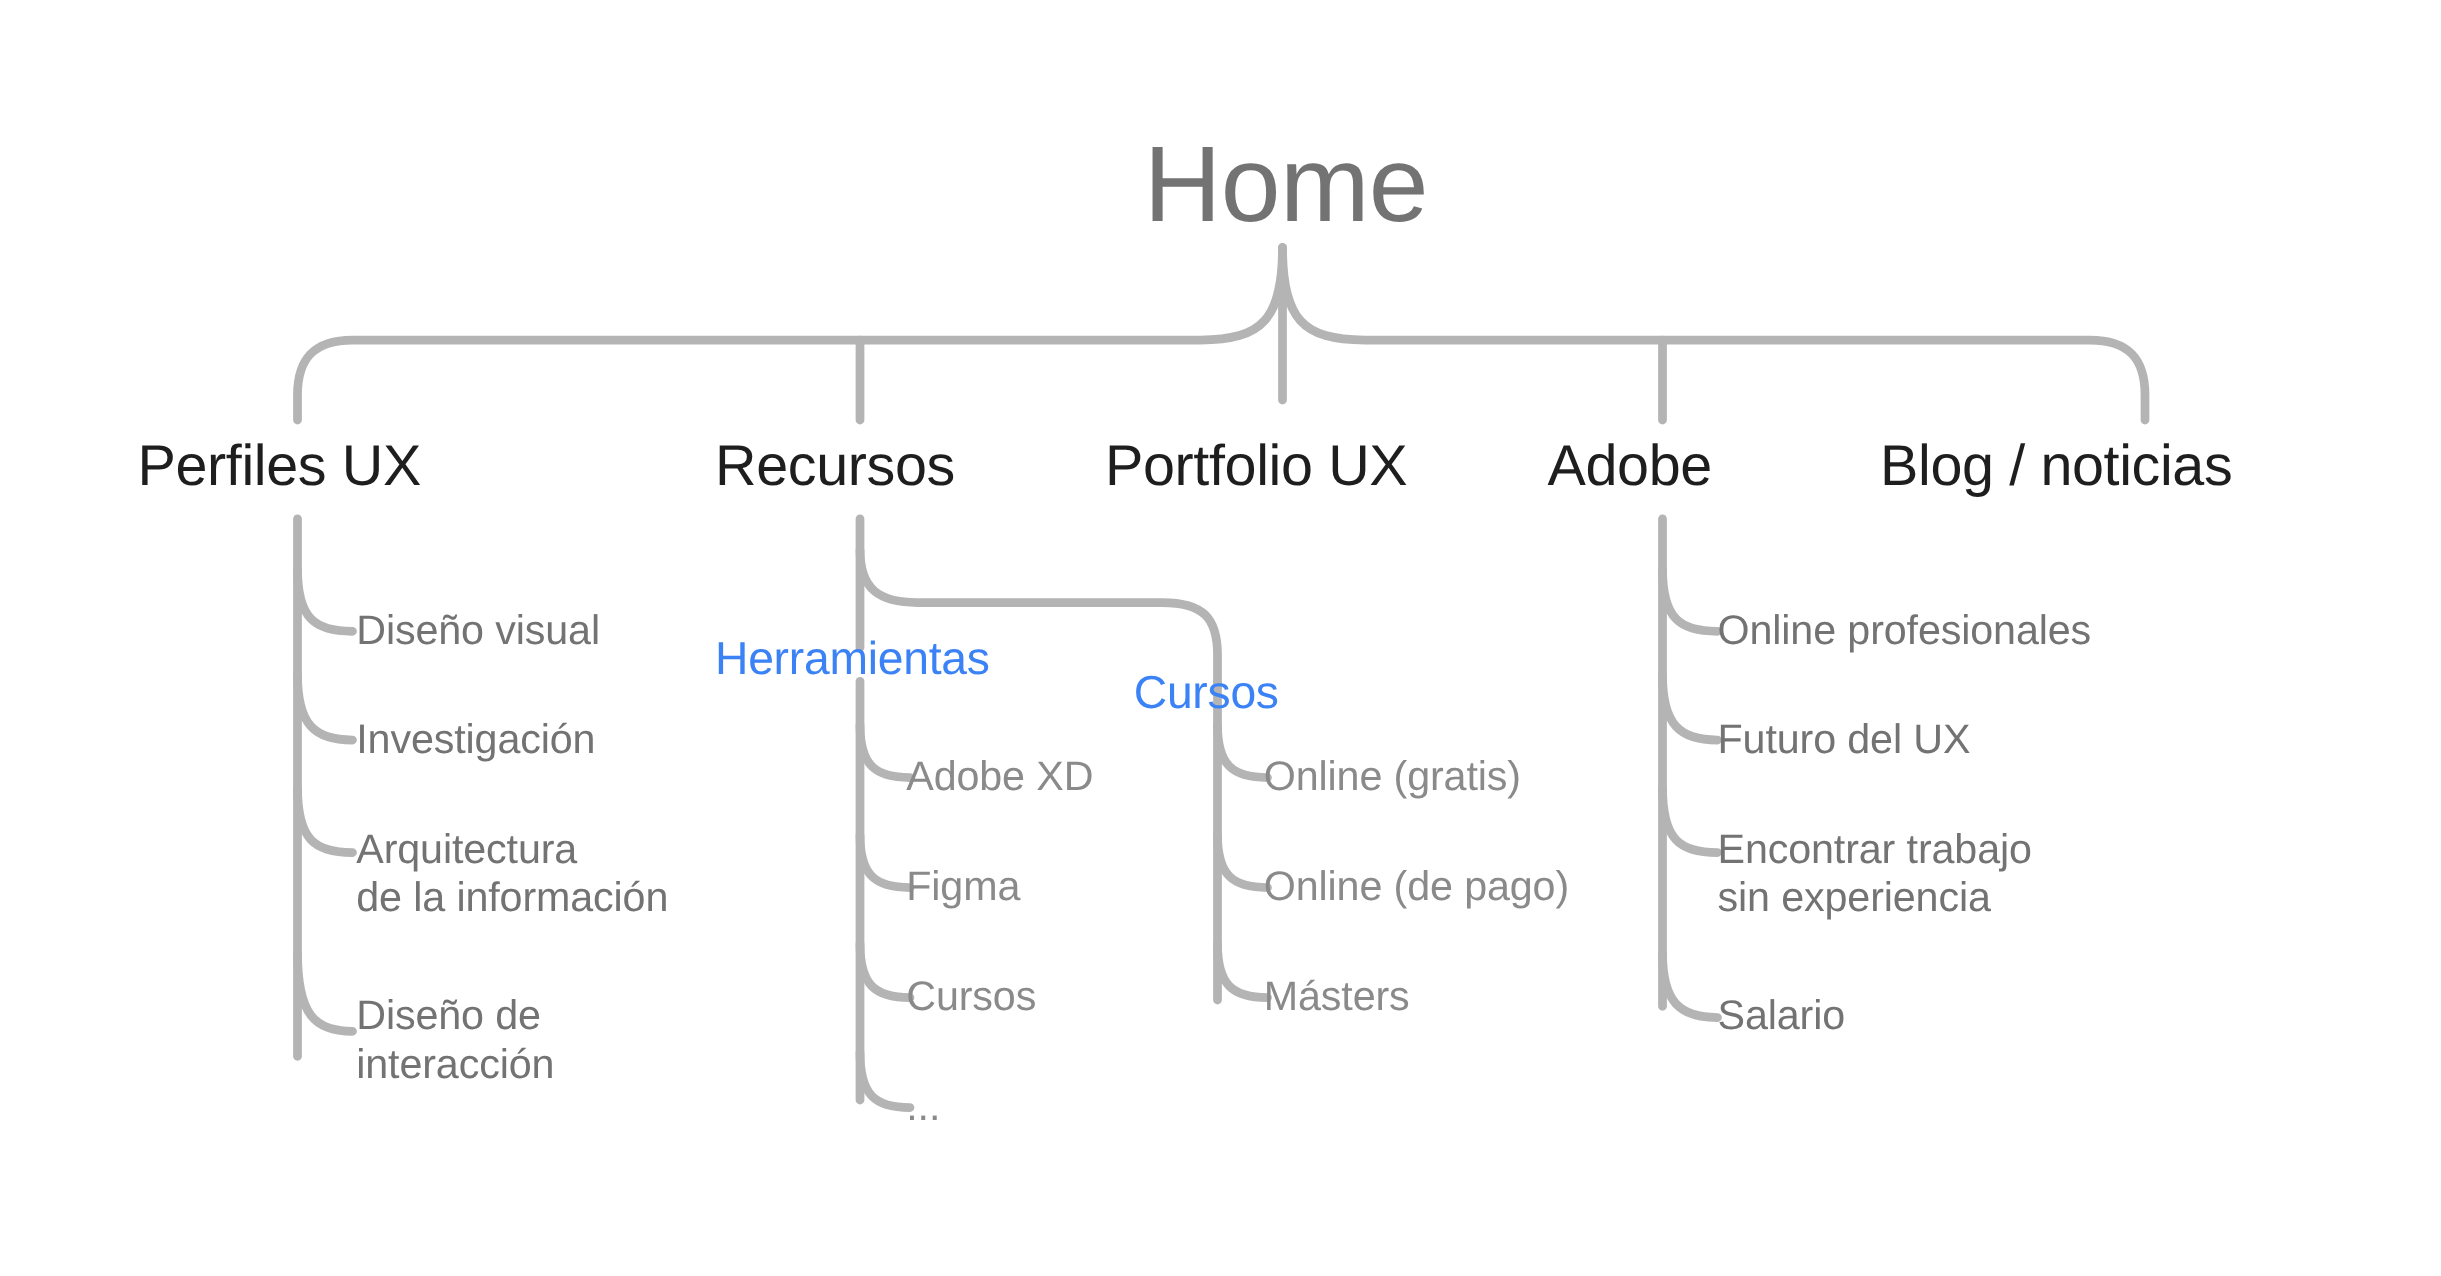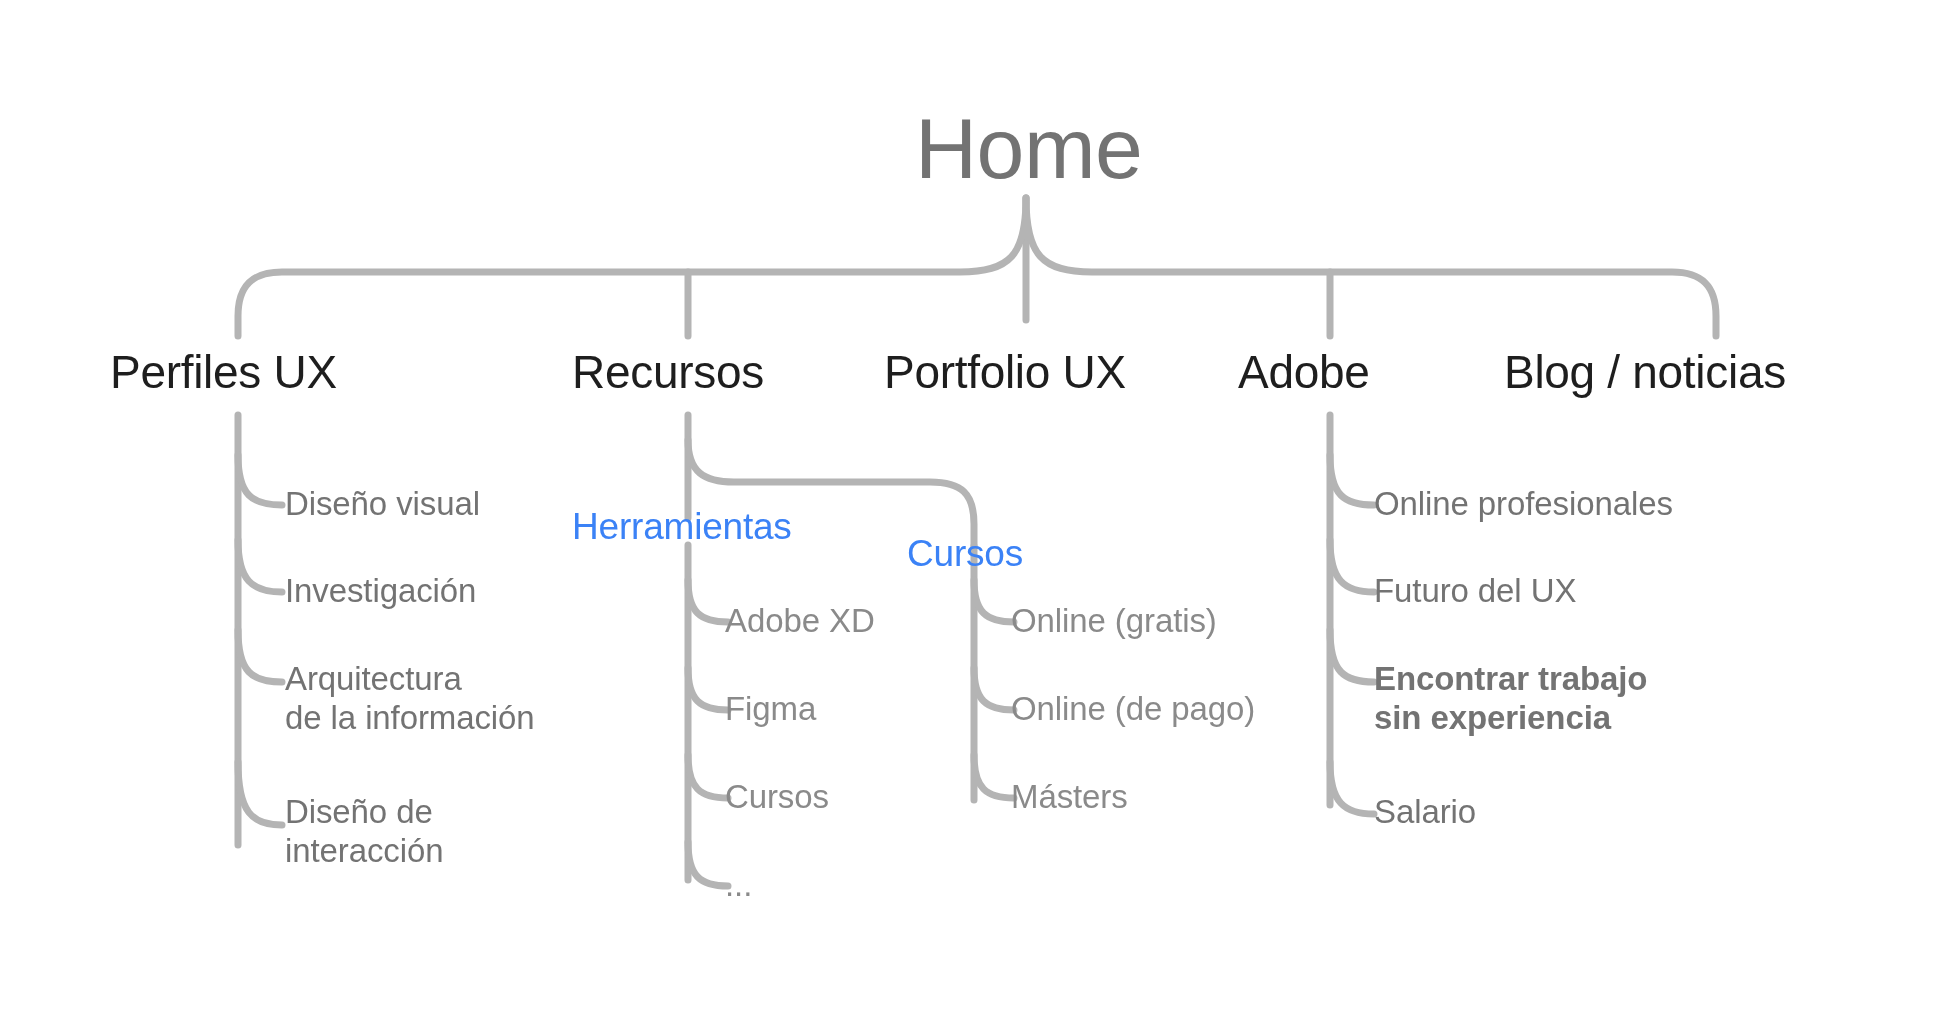--- a/index.html
+++ b/index.html
@@ -147,20 +147,20 @@
   <div class="node-label lvl-item muted" style="left:1011px; top:602px;">Online (gratis)</div>
 
   <div class="node-label lvl-item muted" style="left:1011px; top:690px;">Online (de pago)</div>
 
   <div class="node-label lvl-item muted" style="left:1011px; top:778px;">Másters</div>
 
   <div class="node-label lvl-item" style="left:1374px; top:485px;">Online profesionales</div>
 
   <div class="node-label lvl-item" style="left:1374px; top:572px;">Futuro del UX</div>
 
-  <div class="node-label lvl-item" style="left:1374px; top:660px;font-weight:bold;">
+  <div class="node-label lvl-item" style="left:1374px; top:660px;">
     <span>Encontrar trabajo</span>
     <span class="line2">sin experiencia</span>
   </div>
 
   <div class="node-label lvl-item" style="left:1374px; top:793px;">Salario</div>
 
 </div>
 
 </body></html>

